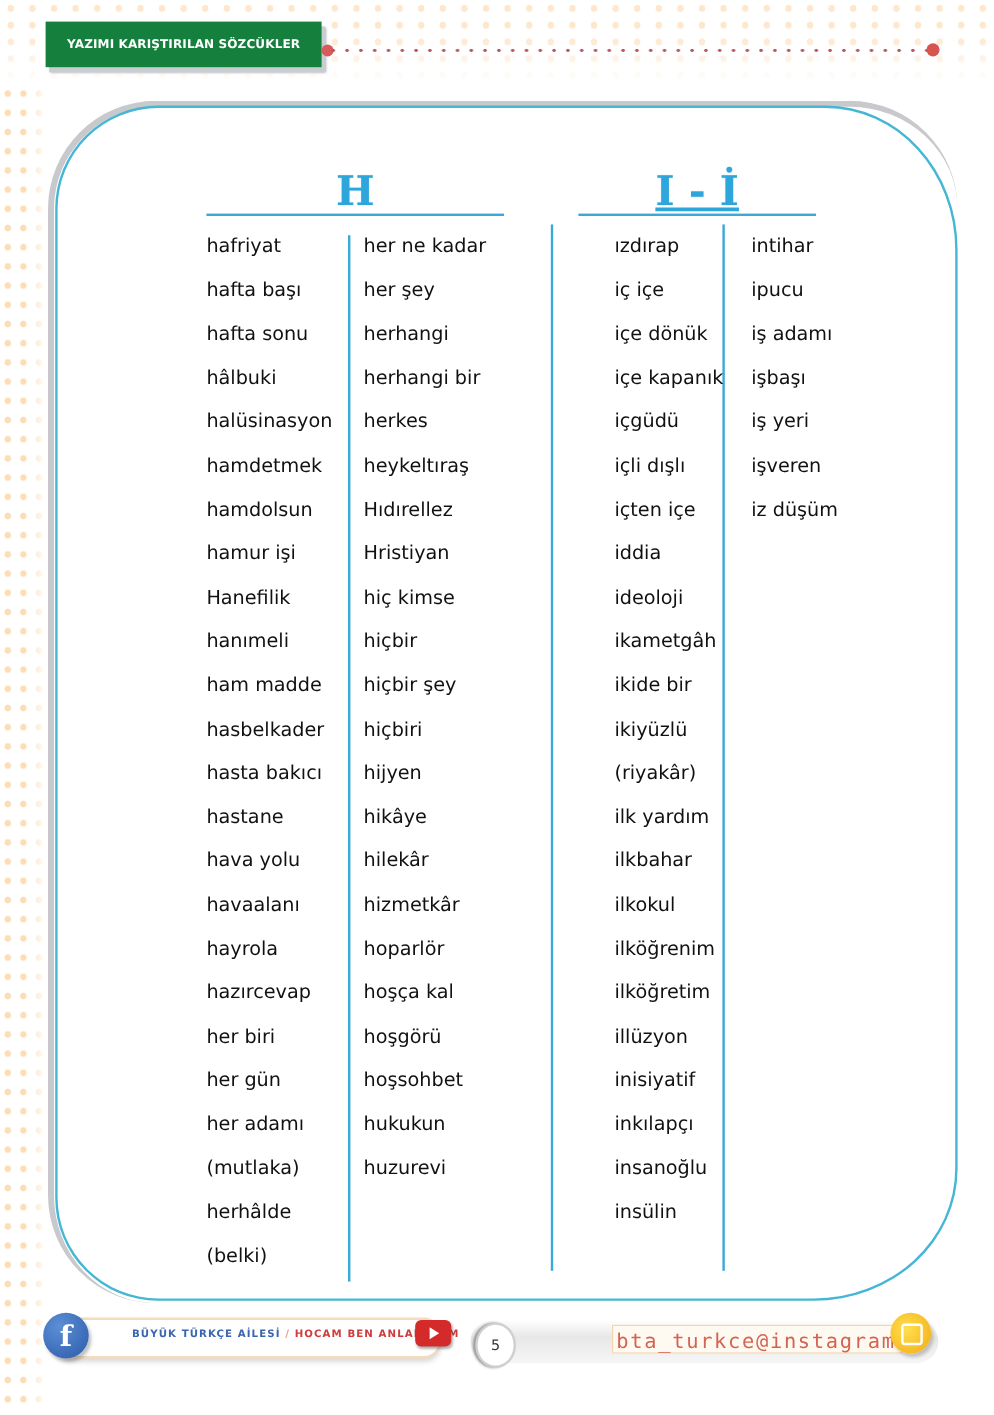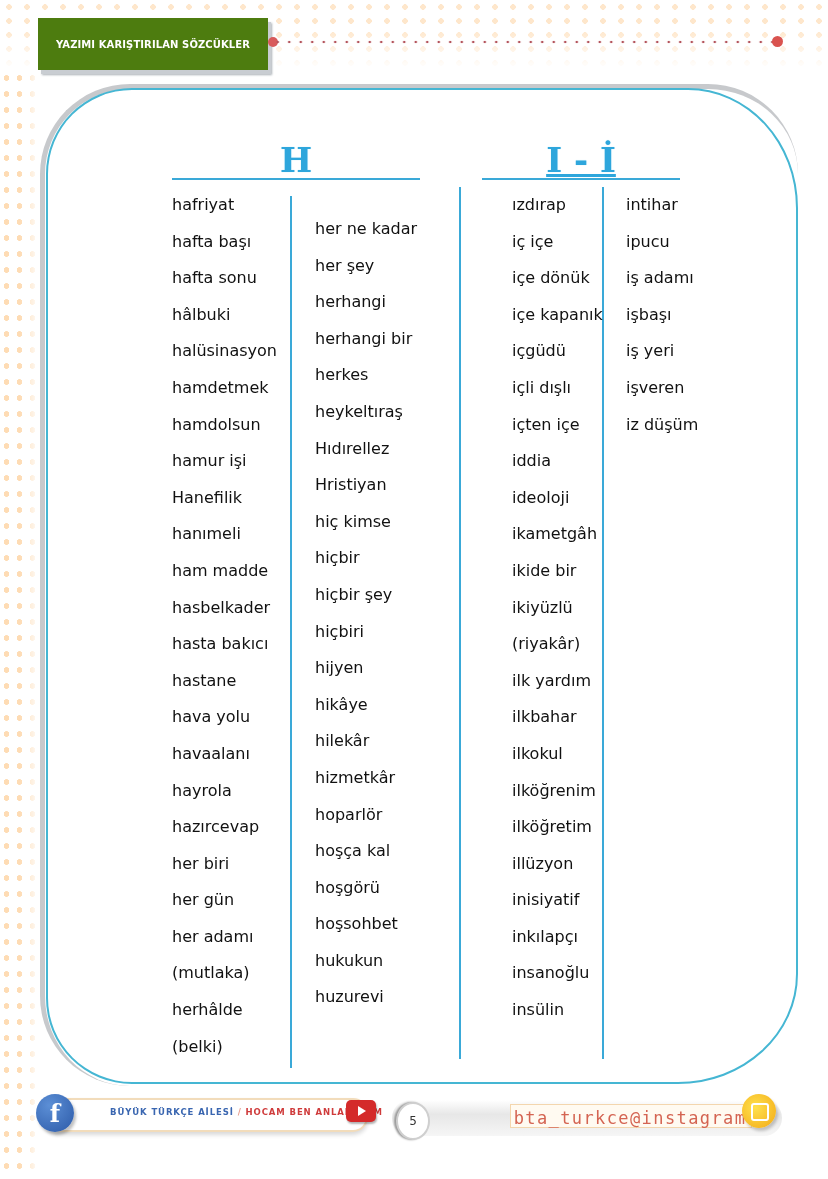--- a/index.html
+++ b/index.html
@@ -21,22 +21,22 @@
   .dots-left {
     position:absolute; left:0; top:70px; width:40px; height:1100px;
     background-image:
       radial-gradient(circle, rgba(253,196,130,0.6) 2.6px, transparent 3px);
     background-size:13px 16px;
     -webkit-mask-image:linear-gradient(to right, #000 0%, #000 50%, transparent 100%);
             mask-image:linear-gradient(to right, #000 0%, #000 50%, transparent 100%);
   }
   
   .title-tab {
-    position:absolute; left:38px; top:18px; width:230px; height:52px;
-    background:#4d7c0f;
+    position:absolute; left:38px; top:18px; width:230px; height:38px;
+    background:#15803d;
     box-shadow:3px 4px 0 #c9cdd2, 4px 5px 2px #aab0b6;
     color:#fff; font-weight:bold; font-size:10px;
     display:flex; align-items:center; justify-content:center;
     letter-spacing:0.1px;
   }
   .title-tab span { font-family:"DejaVu Sans", sans-serif; }
   .dotline {
     position:absolute; left:272px; top:40px; width:506px; height:4px;
     background-image:radial-gradient(circle, #b4545c 1.2px, transparent 1.6px);
     background-size:11.5px 4px;
@@ -84,21 +84,21 @@
   .vline.h-right { left:459px; top:187px; height:872px; }
   .vline.i-mid { left:602px; top:187px; height:872px; }
 
   .wordcol { position:absolute; top:193px; list-style:none; margin:0; padding:0; }
   .wordcol li {
     height:36.6px; line-height:24px;
     font-family:"DejaVu Sans", sans-serif; font-size:16px; color:#111;
     white-space:nowrap;
   }
   .c1 { left:172px; }
-  .c2 { left:315px;margin-top:24px; }
+  .c2 { left:303px; }
   .c3 { left:512px; }
   .c4 { left:626px; }
 
   
   .footer-bar {
     position:absolute; left:44px; top:1098px; width:320px; height:30px;
     border-radius:15px; background:#fff;
     border:2px solid #f2dcbb;
     box-shadow:0 3px 4px rgba(0,0,0,0.15);
   }

